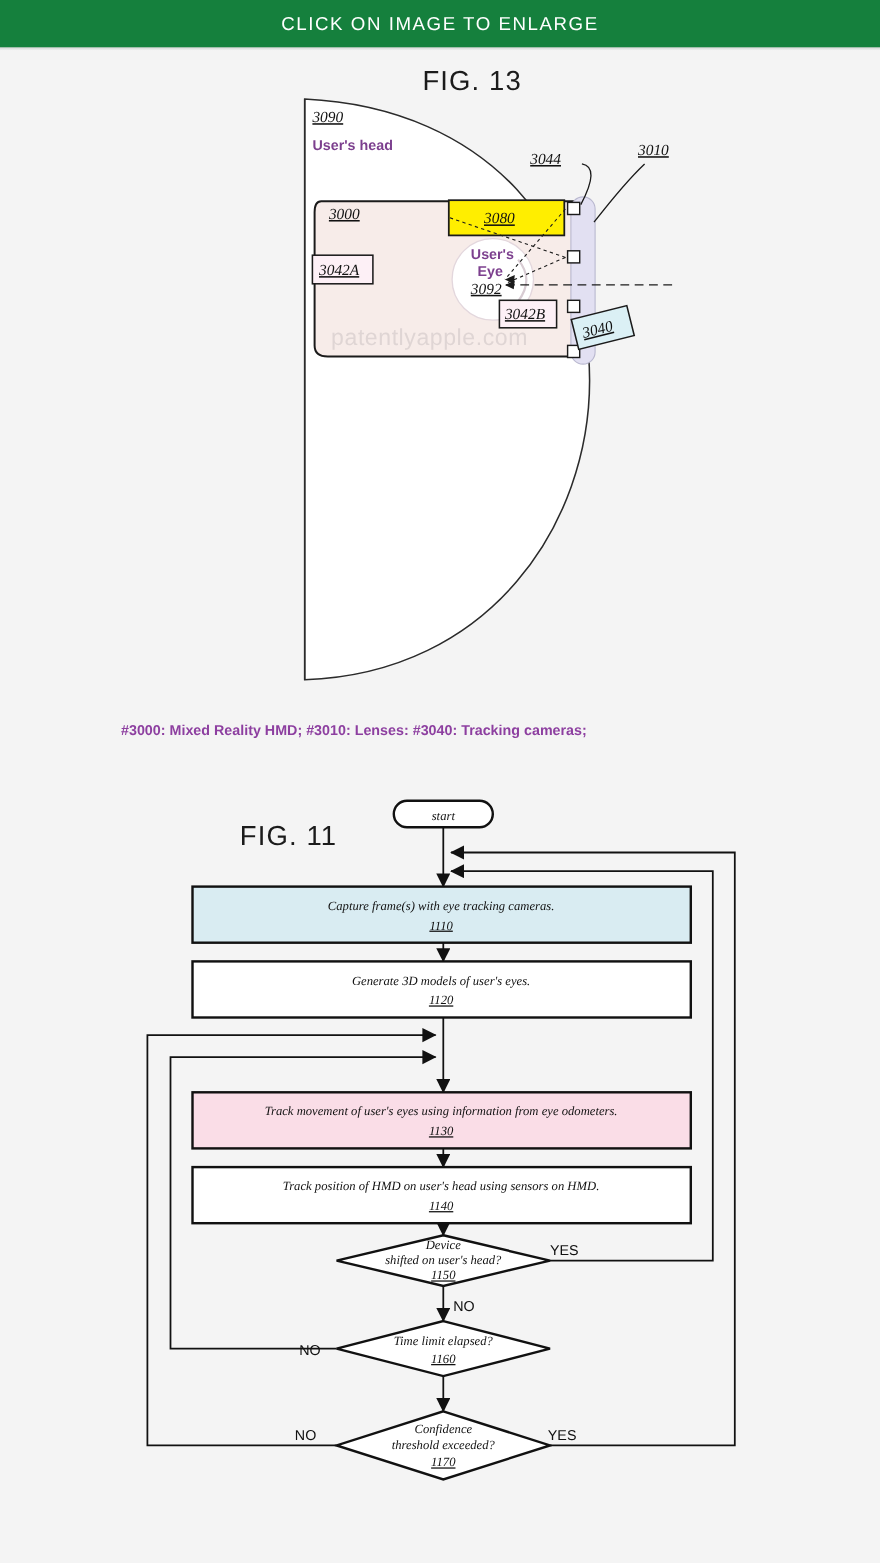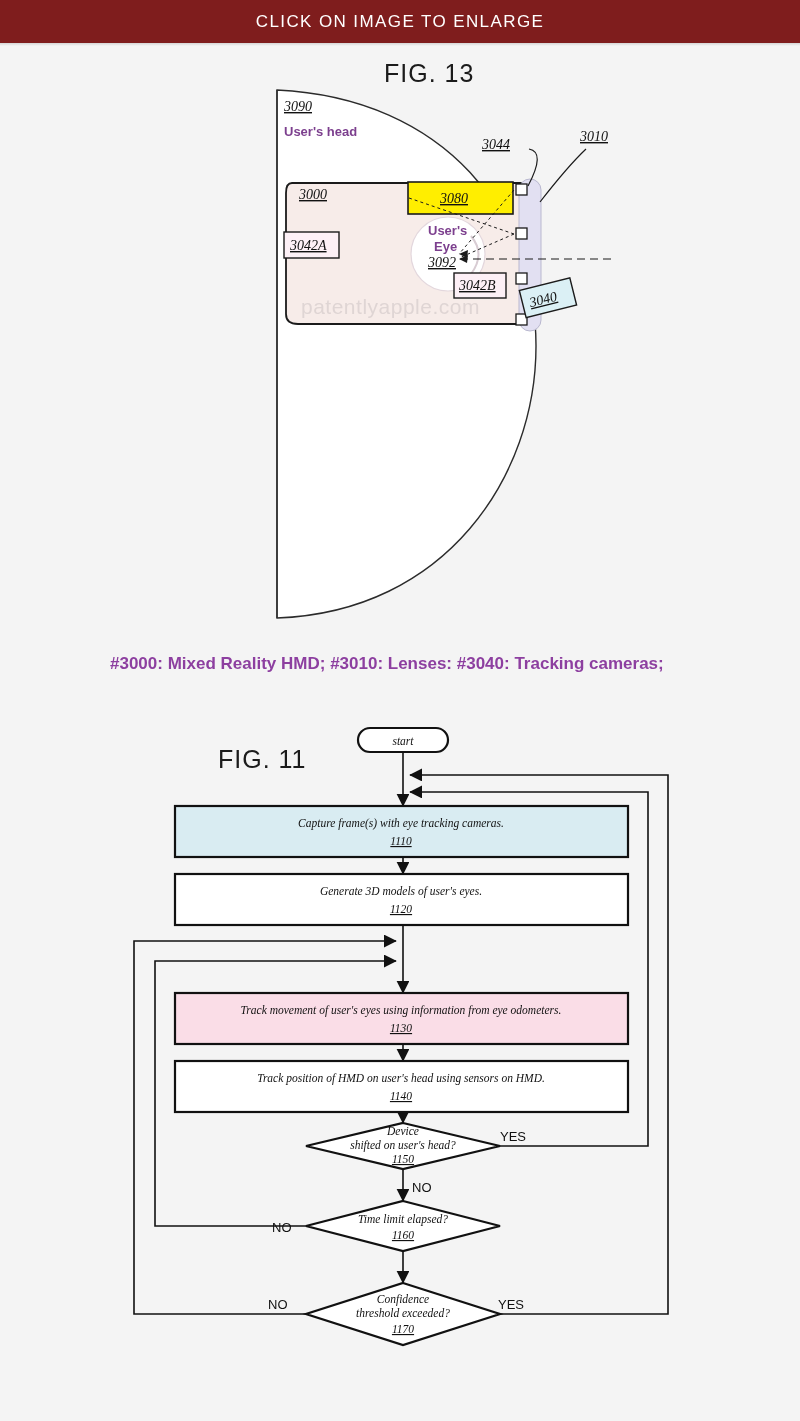--- a/index.html
+++ b/index.html
@@ -7,21 +7,21 @@
   body{
     width:800px;height:1421px;
     background:#f4f4f4;
     font-family:"Liberation Sans",sans-serif;
     overflow:hidden;
     position:relative;
   }
   
   #banner{
     position:absolute;left:0;top:0;width:800px;height:43px;
-    background:#7f1d1d;
+    background:#15803d;
     display:flex;align-items:center;justify-content:center;
   }
   #banner .label{
     color:#ffffff;
     font-size:17px;
     letter-spacing:1.4px;
     font-family:"Liberation Sans",sans-serif;
     font-weight:400;
   }
   #banner-shadow{
@@ -49,21 +49,21 @@
   }
   .watermark{
     font-family:"Liberation Sans",sans-serif;
     font-size:21px;fill:#dfd5d4;letter-spacing:.5px;
   }
 
   
   #caption{
     position:absolute;left:110px;top:655px;width:600px;
     font-family:"Liberation Sans",sans-serif;
-    font-weight:bold;font-size:17px;line-height:18px;
+    font-weight:bold;font-size:13px;line-height:18px;
     color:#8d3fa0;
   }
 
   
   #fig11-wrap{position:absolute;left:0;top:705px;width:800px;height:700px;}
   .fc-text{
     font-family:"Liberation Serif",serif;
     font-style:italic;font-size:11.5px;fill:#111;
   }
   .fc-num{

